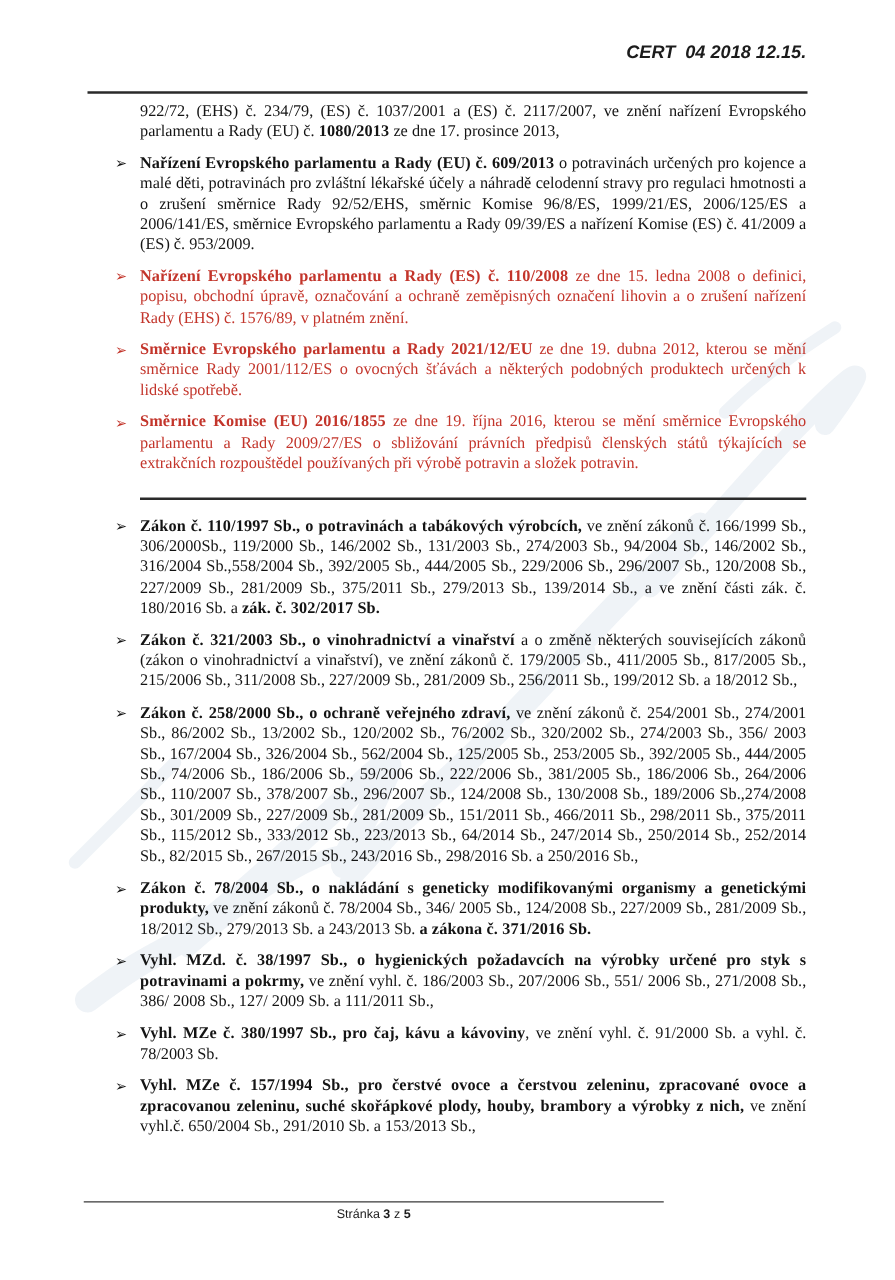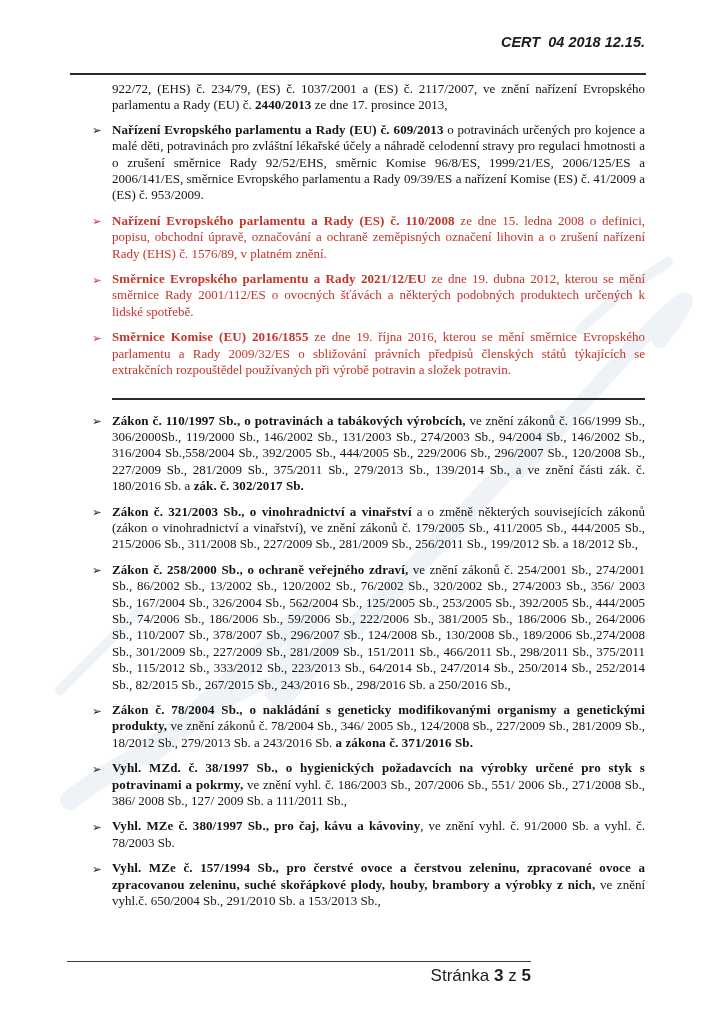--- a/index.html
+++ b/index.html
@@ -66,23 +66,23 @@
   }
 
   .footer-rule {
     position: absolute;
     top: 961px; left: 67px; width: 464px;
     border-top: 1.6px solid #3a3a3a;
   }
   .footer {
     position: absolute;
     top: 966px; left: 67px; width: 464px;
-    text-align: right;
+    text-align: center;
     font-family: "Liberation Sans", sans-serif;
-    font-size: 17px;
+    font-size: 10px;
     color: #1c1c1c;
     white-space: pre;
   }
 </style>
 </head>
 <body style="--red: #c3352b; color: rgb(20, 20, 20);">
 
 <div class="page">
 
   <svg class="watermark" width="716" height="1024" viewBox="0 0 716 1024" aria-hidden="true">
@@ -93,30 +93,30 @@
       <path d="M 580 330 C 610 300, 640 280, 668 262" stroke-width="10"></path>
       <path d="M 60 690 C 90 660, 110 640, 140 610" stroke-width="10"></path>
     </g>
   </svg>
 
   <div class="header-stamp">CERT  04 2018 12.15.</div>
 
   <div class="top-rule"></div>
 
   <main class="doc-body">
-      <div class="paragraph"><span class="runs"><span>922/72, (EHS) č. 234/79, (ES) č. 1037/2001 a (ES) č. 2117/2007, ve znění nařízení Evropského parlamentu a Rady (EU) č. </span><b>2440/2013</b><span> ze dne 17. prosince 2013,</span></span></div>
+      <div class="paragraph"><span class="runs"><span>922/72, (EHS) č. 234/79, (ES) č. 1037/2001 a (ES) č. 2117/2007, ve znění nařízení Evropského parlamentu a Rady (EU) č. </span><b>1080/2013</b><span> ze dne 17. prosince 2013,</span></span></div>
       <div class="item"><span class="bullet">➢</span><span class="runs"><b>Nařízení Evropského parlamentu a Rady (EU) č. 609/2013</b><span> o potravinách určených pro kojence a malé děti, potravinách pro zvláštní lékařské účely a náhradě celodenní stravy pro regulaci hmotnosti a o zrušení směrnice Rady 92/52/EHS, směrnic Komise 96/8/ES, 1999/21/ES, 2006/125/ES a 2006/141/ES, směrnice Evropského parlamentu a Rady 09/39/ES a nařízení Komise (ES) č. 41/2009 a (ES) č. 953/2009.</span></span></div>
       <div class="item red"><span class="bullet">➢</span><span class="runs"><b>Nařízení Evropského parlamentu a Rady (ES) č. 110/2008</b><span> ze dne 15. ledna 2008 o definici, popisu, obchodní úpravě, označování a ochraně zeměpisných označení lihovin a o zrušení nařízení Rady (EHS) č. 1576/89, v platném znění.</span></span></div>
       <div class="item red"><span class="bullet">➢</span><span class="runs"><b>Směrnice Evropského parlamentu a Rady 2021/12/EU</b><span> ze dne 19. dubna 2012, kterou se mění směrnice Rady 2001/112/ES o ovocných šťávách a některých podobných produktech určených k lidské spotřebě.</span></span></div>
-      <div class="item red"><span class="bullet">➢</span><span class="runs"><b>Směrnice Komise (EU) 2016/1855</b><span> ze dne 19. října 2016, kterou se mění směrnice Evropského parlamentu a Rady 2009/32/ES o sbližování právních předpisů členských států týkajících se extrakčních rozpouštědel používaných při výrobě potravin a složek potravin.</span></span></div>
+      <div class="item red"><span class="bullet">➢</span><span class="runs"><b>Směrnice Komise (EU) 2016/1855</b><span> ze dne 19. října 2016, kterou se mění směrnice Evropského parlamentu a Rady 2009/27/ES o sbližování právních předpisů členských států týkajících se extrakčních rozpouštědel používaných při výrobě potravin a složek potravin.</span></span></div>
       <div class="mid-rule"></div>
       <div class="item"><span class="bullet">➢</span><span class="runs"><b>Zákon č. 110/1997 Sb., o potravinách a tabákových výrobcích,</b><span> ve znění zákonů č. 166/1999 Sb., 306/2000Sb., 119/2000 Sb., 146/2002 Sb., 131/2003 Sb., 274/2003 Sb., 94/2004 Sb., 146/2002 Sb., 316/2004 Sb.,558/2004 Sb., 392/2005 Sb., 444/2005 Sb., 229/2006 Sb., 296/2007 Sb., 120/2008 Sb., 227/2009 Sb., 281/2009 Sb., 375/2011 Sb., 279/2013 Sb., 139/2014 Sb., a ve znění části zák. č. 180/2016 Sb. a </span><b>zák. č. 302/2017 Sb.</b></span></div>
-      <div class="item"><span class="bullet">➢</span><span class="runs"><b>Zákon č. 321/2003 Sb., o vinohradnictví a vinařství</b><span> a o změně některých souvisejících zákonů (zákon o vinohradnictví a vinařství), ve znění zákonů č. 179/2005 Sb., 411/2005 Sb., 444/2005 Sb., 215/2006 Sb., 311/2008 Sb., 227/2009 Sb., 281/2009 Sb., 256/2011 Sb., 199/2012 Sb. a 18/2012 Sb.,</span></span></div>
+      <div class="item"><span class="bullet">➢</span><span class="runs"><b>Zákon č. 321/2003 Sb., o vinohradnictví a vinařství</b><span> a o změně některých souvisejících zákonů (zákon o vinohradnictví a vinařství), ve znění zákonů č. 179/2005 Sb., 411/2005 Sb., 817/2005 Sb., 215/2006 Sb., 311/2008 Sb., 227/2009 Sb., 281/2009 Sb., 256/2011 Sb., 199/2012 Sb. a 18/2012 Sb.,</span></span></div>
       <div class="item"><span class="bullet">➢</span><span class="runs"><b>Zákon č. 258/2000 Sb., o ochraně veřejného zdraví,</b><span> ve znění zákonů č. 254/2001 Sb., 274/2001 Sb., 86/2002 Sb., 13/2002 Sb., 120/2002 Sb., 76/2002 Sb., 320/2002 Sb., 274/2003 Sb., 356/ 2003 Sb., 167/2004 Sb., 326/2004 Sb., 562/2004 Sb., 125/2005 Sb., 253/2005 Sb., 392/2005 Sb., 444/2005 Sb., 74/2006 Sb., 186/2006 Sb., 59/2006 Sb., 222/2006 Sb., 381/2005 Sb., 186/2006 Sb., 264/2006 Sb., 110/2007 Sb., 378/2007 Sb., 296/2007 Sb., 124/2008 Sb., 130/2008 Sb., 189/2006 Sb.,274/2008 Sb., 301/2009 Sb., 227/2009 Sb., 281/2009 Sb., 151/2011 Sb., 466/2011 Sb., 298/2011 Sb., 375/2011 Sb., 115/2012 Sb., 333/2012 Sb., 223/2013 Sb., 64/2014 Sb., 247/2014 Sb., 250/2014 Sb., 252/2014 Sb., 82/2015 Sb., 267/2015 Sb., 243/2016 Sb., 298/2016 Sb. a 250/2016 Sb.,</span></span></div>
-      <div class="item"><span class="bullet">➢</span><span class="runs"><b>Zákon č. 78/2004 Sb., o nakládání s geneticky modifikovanými organismy a genetickými produkty,</b><span> ve znění zákonů č. 78/2004 Sb., 346/ 2005 Sb., 124/2008 Sb., 227/2009 Sb., 281/2009 Sb., 18/2012 Sb., 279/2013 Sb. a 243/2016 Sb. </span><b>a zákona č. 371/2016 Sb.</b></span></div>
+      <div class="item"><span class="bullet">➢</span><span class="runs"><b>Zákon č. 78/2004 Sb., o nakládání s geneticky modifikovanými organismy a genetickými produkty,</b><span> ve znění zákonů č. 78/2004 Sb., 346/ 2005 Sb., 124/2008 Sb., 227/2009 Sb., 281/2009 Sb., 18/2012 Sb., 279/2013 Sb. a 243/2013 Sb. </span><b>a zákona č. 371/2016 Sb.</b></span></div>
       <div class="item"><span class="bullet">➢</span><span class="runs"><b>Vyhl. MZd. č. 38/1997 Sb., o hygienických požadavcích na výrobky určené pro styk s potravinami a pokrmy,</b><span> ve znění vyhl. č. 186/2003 Sb., 207/2006 Sb., 551/ 2006 Sb., 271/2008 Sb., 386/ 2008 Sb., 127/ 2009 Sb. a  111/2011 Sb.,</span></span></div>
       <div class="item"><span class="bullet">➢</span><span class="runs"><b>Vyhl. MZe č. 380/1997 Sb., pro čaj, kávu a kávoviny</b><span>, ve znění vyhl. č. 91/2000 Sb. a vyhl. č. 78/2003 Sb.</span></span></div>
       <div class="item"><span class="bullet">➢</span><span class="runs"><b>Vyhl. MZe č. 157/1994 Sb., pro čerstvé ovoce a čerstvou zeleninu, zpracované ovoce a zpracovanou zeleninu, suché skořápkové plody, houby, brambory a výrobky z nich,</b><span> ve znění vyhl.č. 650/2004 Sb., 291/2010 Sb. a 153/2013 Sb.,</span></span></div>
     </main>
 
   <div class="footer-rule"></div>
 
   <div class="footer"><span>Stránka </span><b>3</b><span> z </span><b>5</b></div>
 
 </div>

